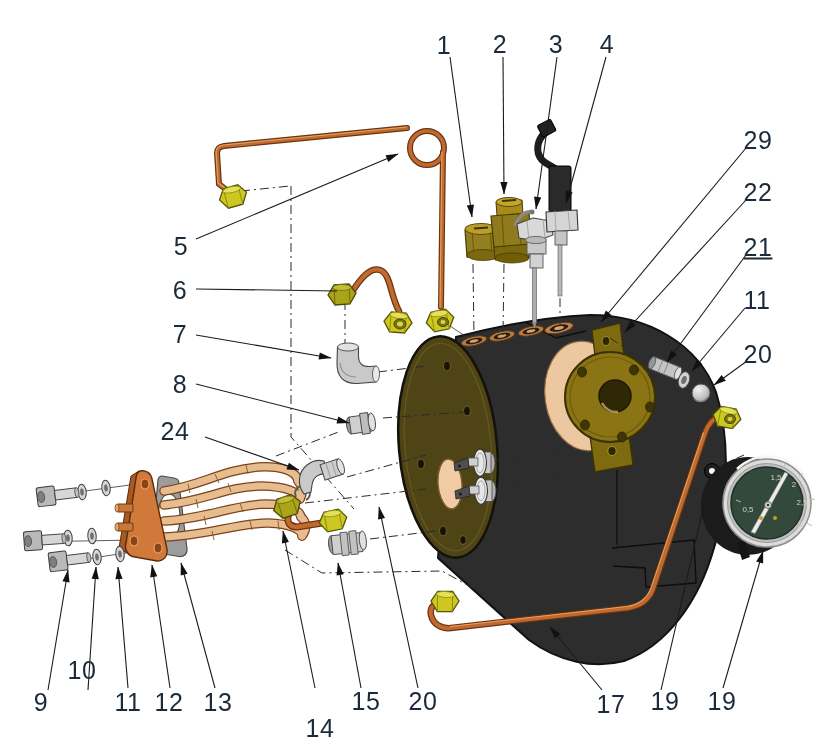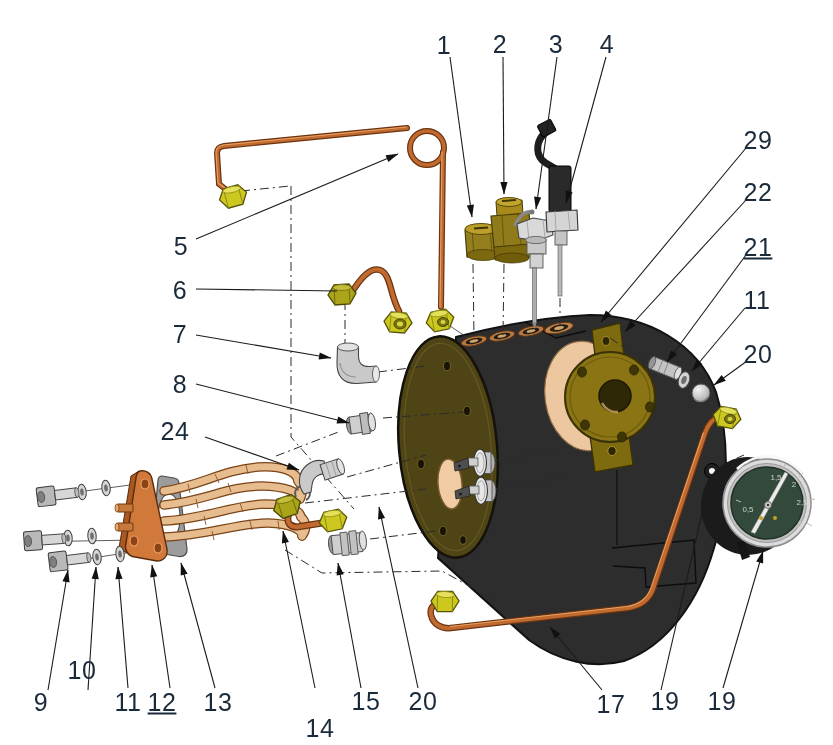--- a/index.html
+++ b/index.html
@@ -428,21 +428,21 @@
   <span class="callout" style="left: 757px; top: 300px;">11</span>
   <span class="callout" style="left: 758px; top: 354px;">20</span>
   <span class="callout" style="left: 181px; top: 246px;">5</span>
   <span class="callout" style="left: 180px; top: 290px;">6</span>
   <span class="callout" style="left: 180px; top: 334px;">7</span>
   <span class="callout" style="left: 180px; top: 384px;">8</span>
   <span class="callout" style="left: 175px; top: 431px;">24</span>
   <span class="callout" style="left: 41px; top: 702px;">9</span>
   <span class="callout" style="left: 82px; top: 670px;">10</span>
   <span class="callout" style="left: 128px; top: 702px;">11</span>
-  <span class="callout" style="left: 162px; top: 702px; text-decoration: underline;">12</span>
+  <span class="callout" style="left: 169px; top: 702px;">12</span>
   <span class="callout" style="left: 218px; top: 702px;">13</span>
   <span class="callout" style="left: 320px; top: 728px;">14</span>
   <span class="callout" style="left: 366px; top: 701px;">15</span>
   <span class="callout" style="left: 423px; top: 701px;">20</span>
   <span class="callout" style="left: 611px; top: 704px;">17</span>
   <span class="callout" style="left: 665px; top: 701px;">19</span>
   <span class="callout" style="left: 722px; top: 701px;">19</span>
 </div>
 
 </div>

